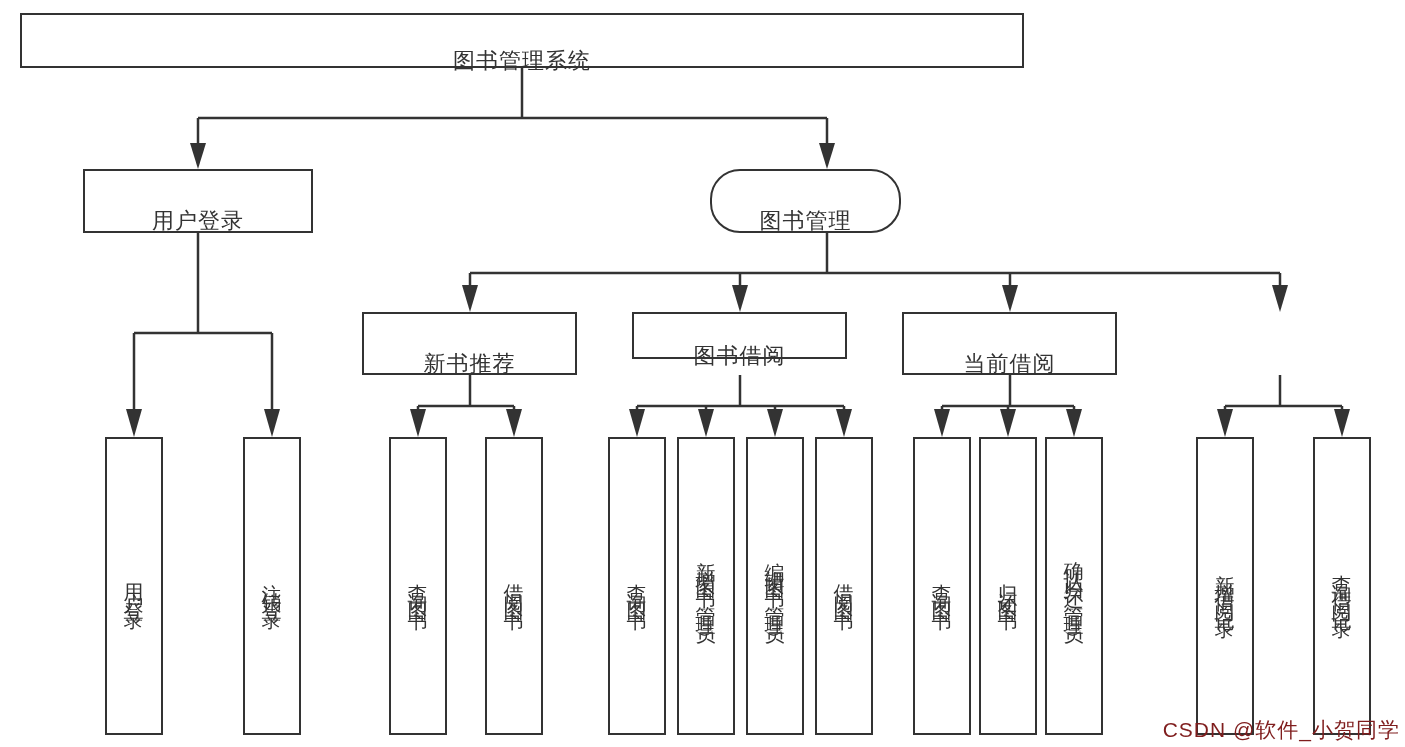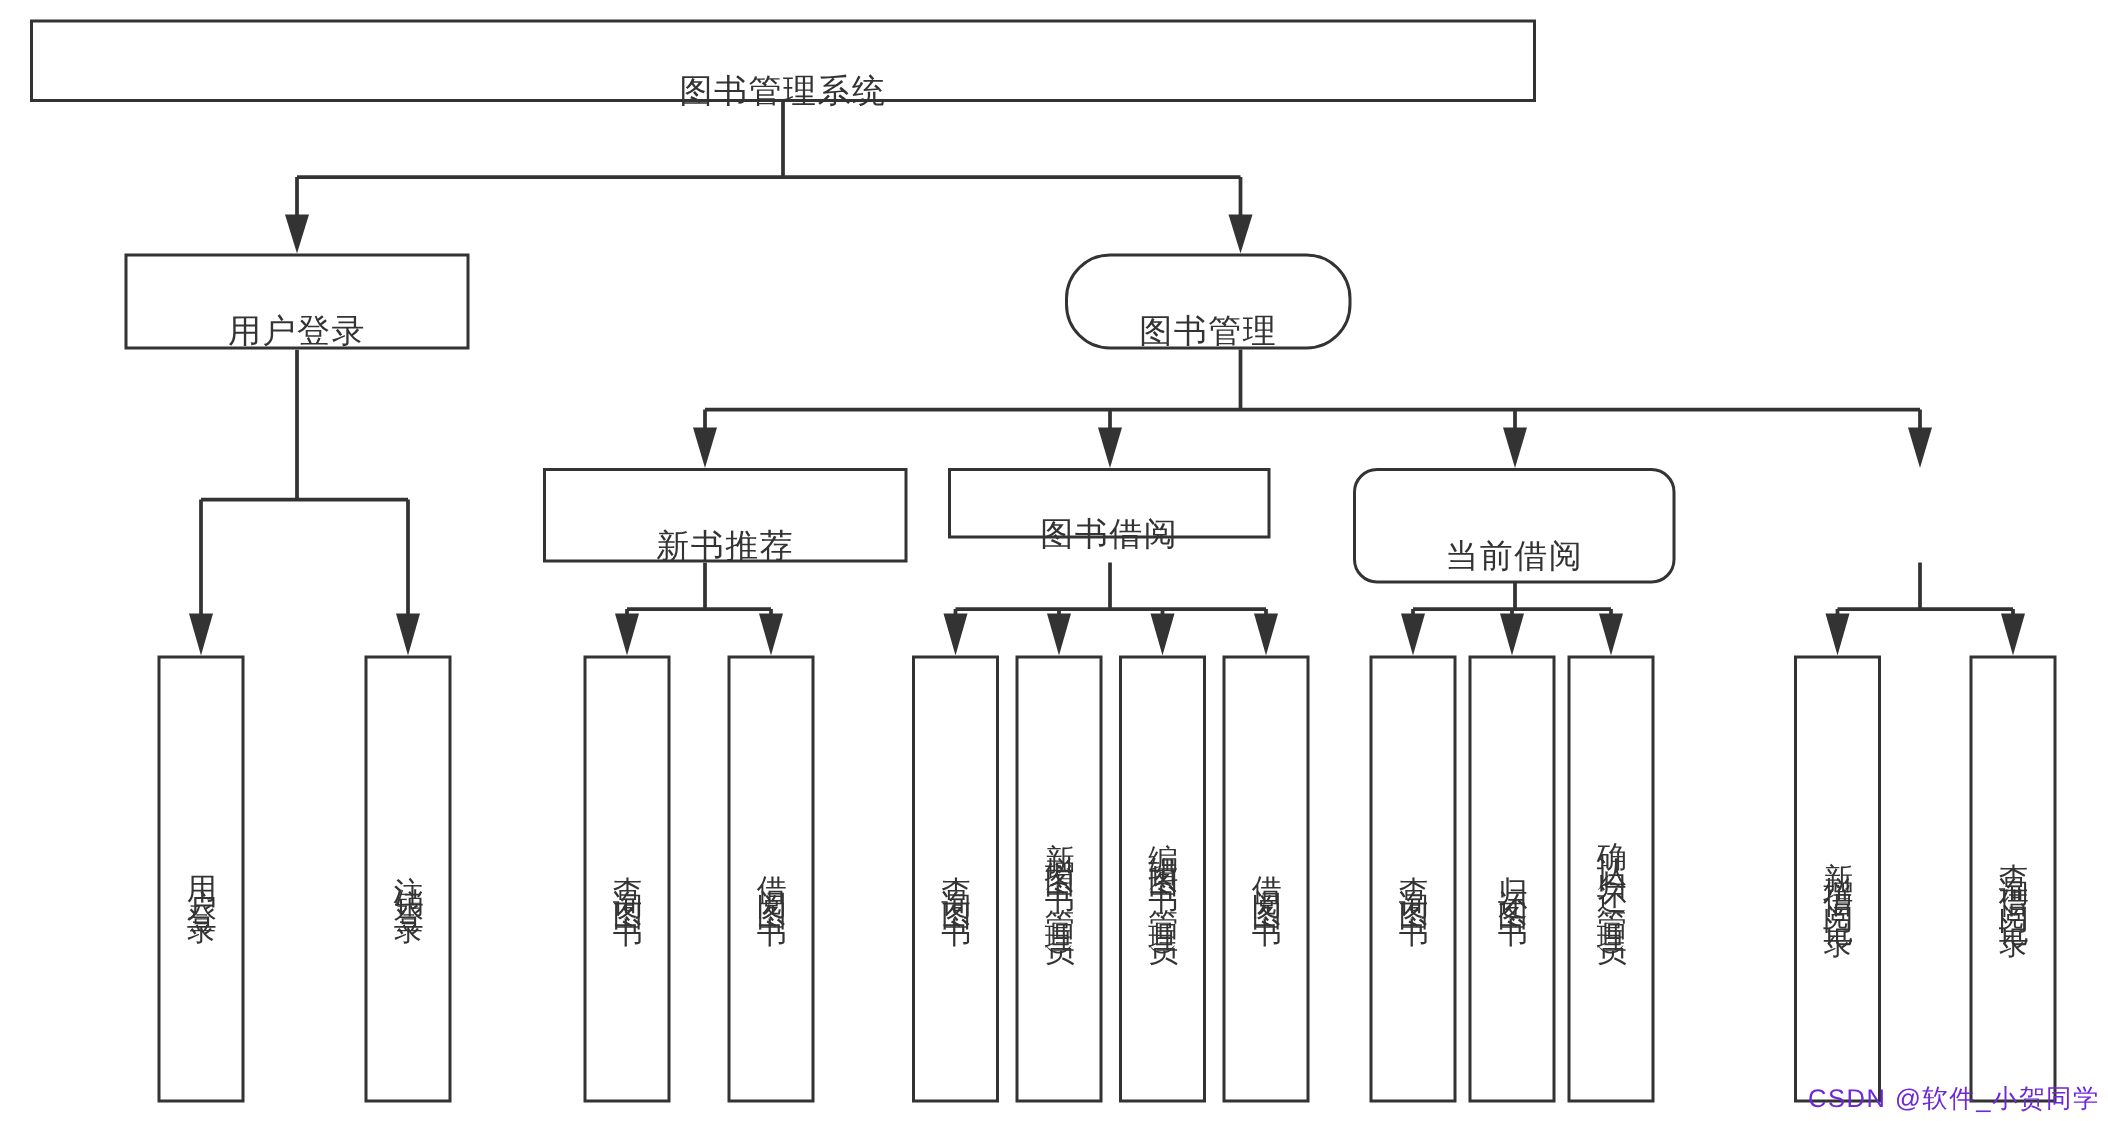--- a/index.html
+++ b/index.html
@@ -46,23 +46,23 @@
     letter-spacing: 9px;
     line-height: 1.1;
     white-space: nowrap;
   }
   
   .pos-root   { left: 20px;   top: 13px;  width: 1004px; height: 55px; }
   
   .pos-ul     { left: 83px;   top: 169px; width: 230px;  height: 64px; }
   .pos-bm     { left: 710px;  top: 169px; width: 191px;  height: 64px; border-radius: 30px; }
   
-  .pos-nb     { left: 362px;  top: 312px; width: 243px;  height: 63px; }
+  .pos-nb     { left: 362px;  top: 312px; width: 215px;  height: 63px; }
   .pos-bb     { left: 632px;  top: 312px; width: 215px;  height: 47px; }
-  .pos-cb     { left: 902px;  top: 312px; width: 215px;  height: 77px; border-radius: 16px; }
+  .pos-cb     { left: 902px;  top: 312px; width: 215px;  height: 63px; }
   .pos-br     { left: 1172px; top: 312px; width: 215px;  height: 63px; }
   
   .leafbox    { top: 437px; height: 298px; width: 58px; }
   .pos-l-login   { left: 105px; }
   .pos-l-logout  { left: 243px; }
   .pos-l-nbq     { left: 389px; }
   .pos-l-nbb     { left: 485px; }
   .pos-l-bbq     { left: 608px; }
   .pos-l-bba     { left: 677px; }
   .pos-l-bbe     { left: 746px; }
@@ -70,22 +70,22 @@
   .pos-l-cbq     { left: 913px; }
   .pos-l-cbr     { left: 979px; }
   .pos-l-cbc     { left: 1045px; }
   .pos-l-bra     { left: 1196px; }
   .pos-l-brq     { left: 1313px; }
   #watermark {
     position: absolute;
     right: 5px;
     bottom: 3px;
     z-index: 3;
-    font-size: 17px;
-    color: #6d28d9;
+    font-size: 21px;
+    color: #7f1d1d;
     letter-spacing: 1px;
     white-space: nowrap;
   }
 </style>
 </head>
 <body>
 
 <div id="canvas">
 
   <svg id="connectors" viewBox="0 0 1405 747" xmlns="http://www.w3.org/2000/svg">

